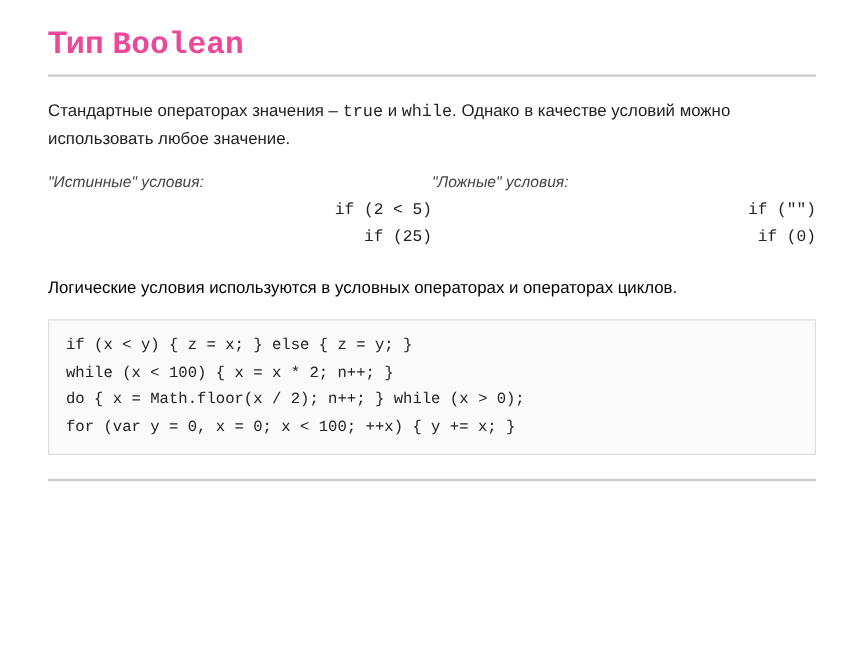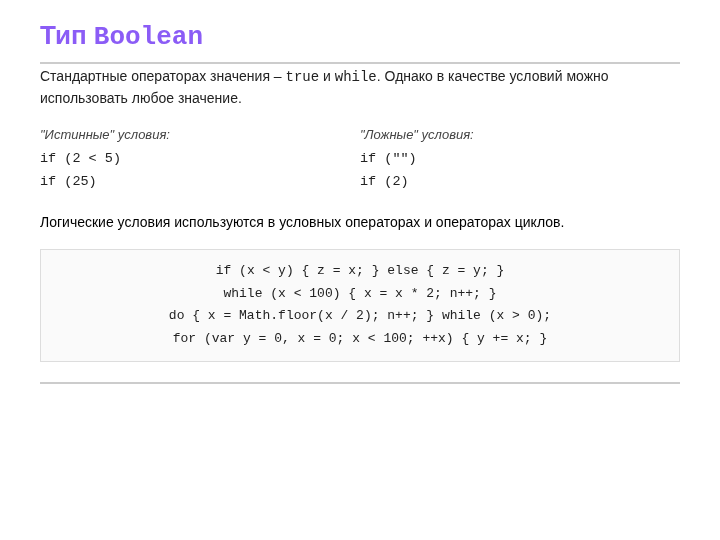--- a/index.html
+++ b/index.html
@@ -12,22 +12,22 @@
       background: #ffffff;
       font-family: Arial, sans-serif;
       width: 720px;
       min-height: 540px;
       padding: 20px 40px 30px 40px;
     }
 
     .title {
       font-size: 26px;
       font-weight: bold;
-      color: #8b5cf6;
-      margin-bottom: 2px;
+      color: #ec4899;
+      margin-bottom: 18px;
       border-bottom: 2px solid #ccc;
       padding-bottom: 10px;
     }
 
     .title code {
       font-family: 'Courier New', monospace;
       font-weight: bold;
       font-size: 26px;
     }
 
@@ -64,39 +64,39 @@
 
     .code-block {
       font-family: 'Courier New', monospace;
       font-size: 13.5px;
       line-height: 1.7;
       color: #222;
     }
 
     .code-block .line {
       display: block;
+      text-align: right;
     }
 
     .info-text {
       font-size: 14px;
       color: #000000;
       line-height: 1.5;
       margin-bottom: 16px;
     }
 
     .code-box {
       border: 1px solid #ddd;
       background: #fafafa;
       padding: 10px 14px;
       font-family: 'Courier New', monospace;
       font-size: 13px;
       line-height: 1.75;
       color: #222;
       margin-bottom: 10px;
-      text-align: center;
     }
 
     .code-box .line {
       display: block;
     }
 
     .bottom-line {
       border-bottom: 2px solid #ccc;
       margin-top: 20px;
     }
@@ -117,21 +117,21 @@
     <div class="conditions-col-label">"Истинные" условия:</div>
     <div class="code-block">
       <span class="line">if (2 &lt; 5)</span>
       <span class="line">if (25)</span>
     </div>
   </div>
   <div class="conditions-col">
     <div class="conditions-col-label">"Ложные" условия:</div>
     <div class="code-block">
       <span class="line">if ("")</span>
-      <span class="line">if (2)</span>
+      <span class="line">if (0)</span>
     </div>
   </div>
 </div>
 
 <p class="info-text">Логические условия используются в условных операторах и операторах циклов.</p>
 
 <div class="code-box">
   <span class="line">if (x &lt; y) { z = x; } else { z = y; }</span>
   <span class="line">while (x &lt; 100) { x = x * 2; n++; }</span>
   <span class="line">do { x = Math.floor(x / 2); n++; } while (x &gt; 0);</span>

